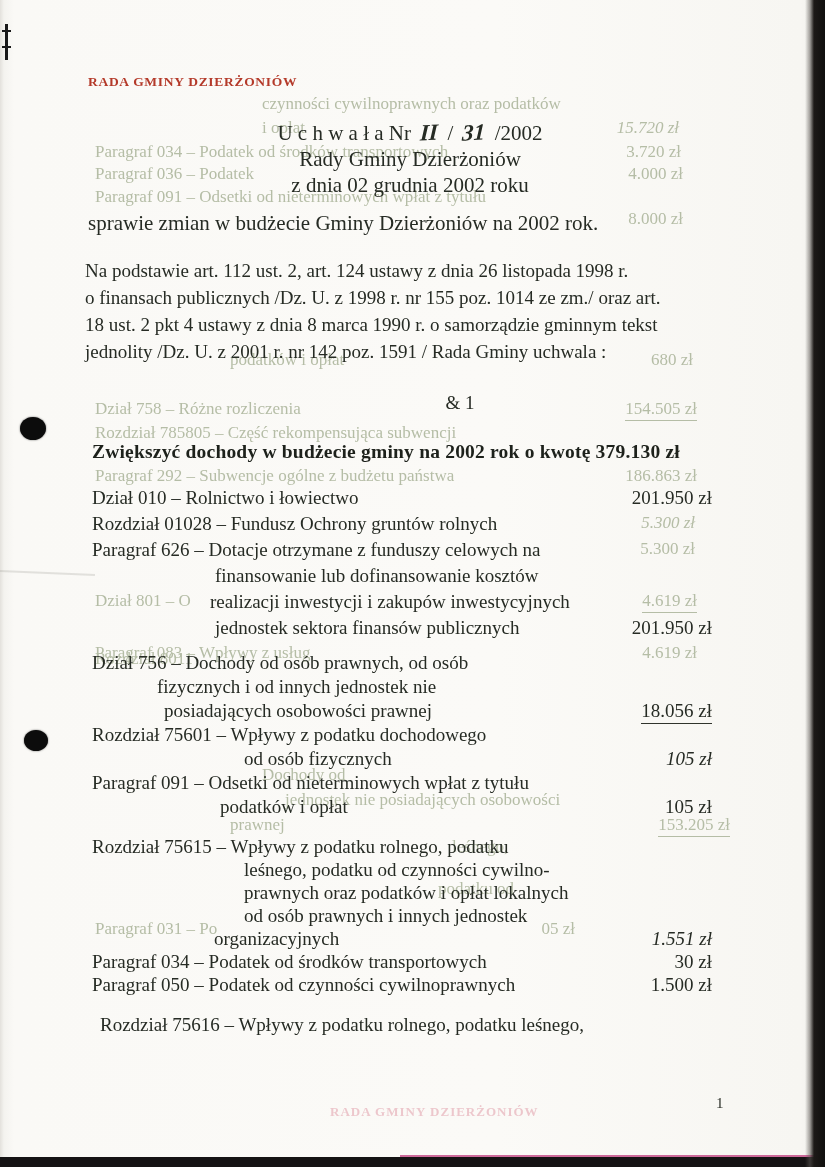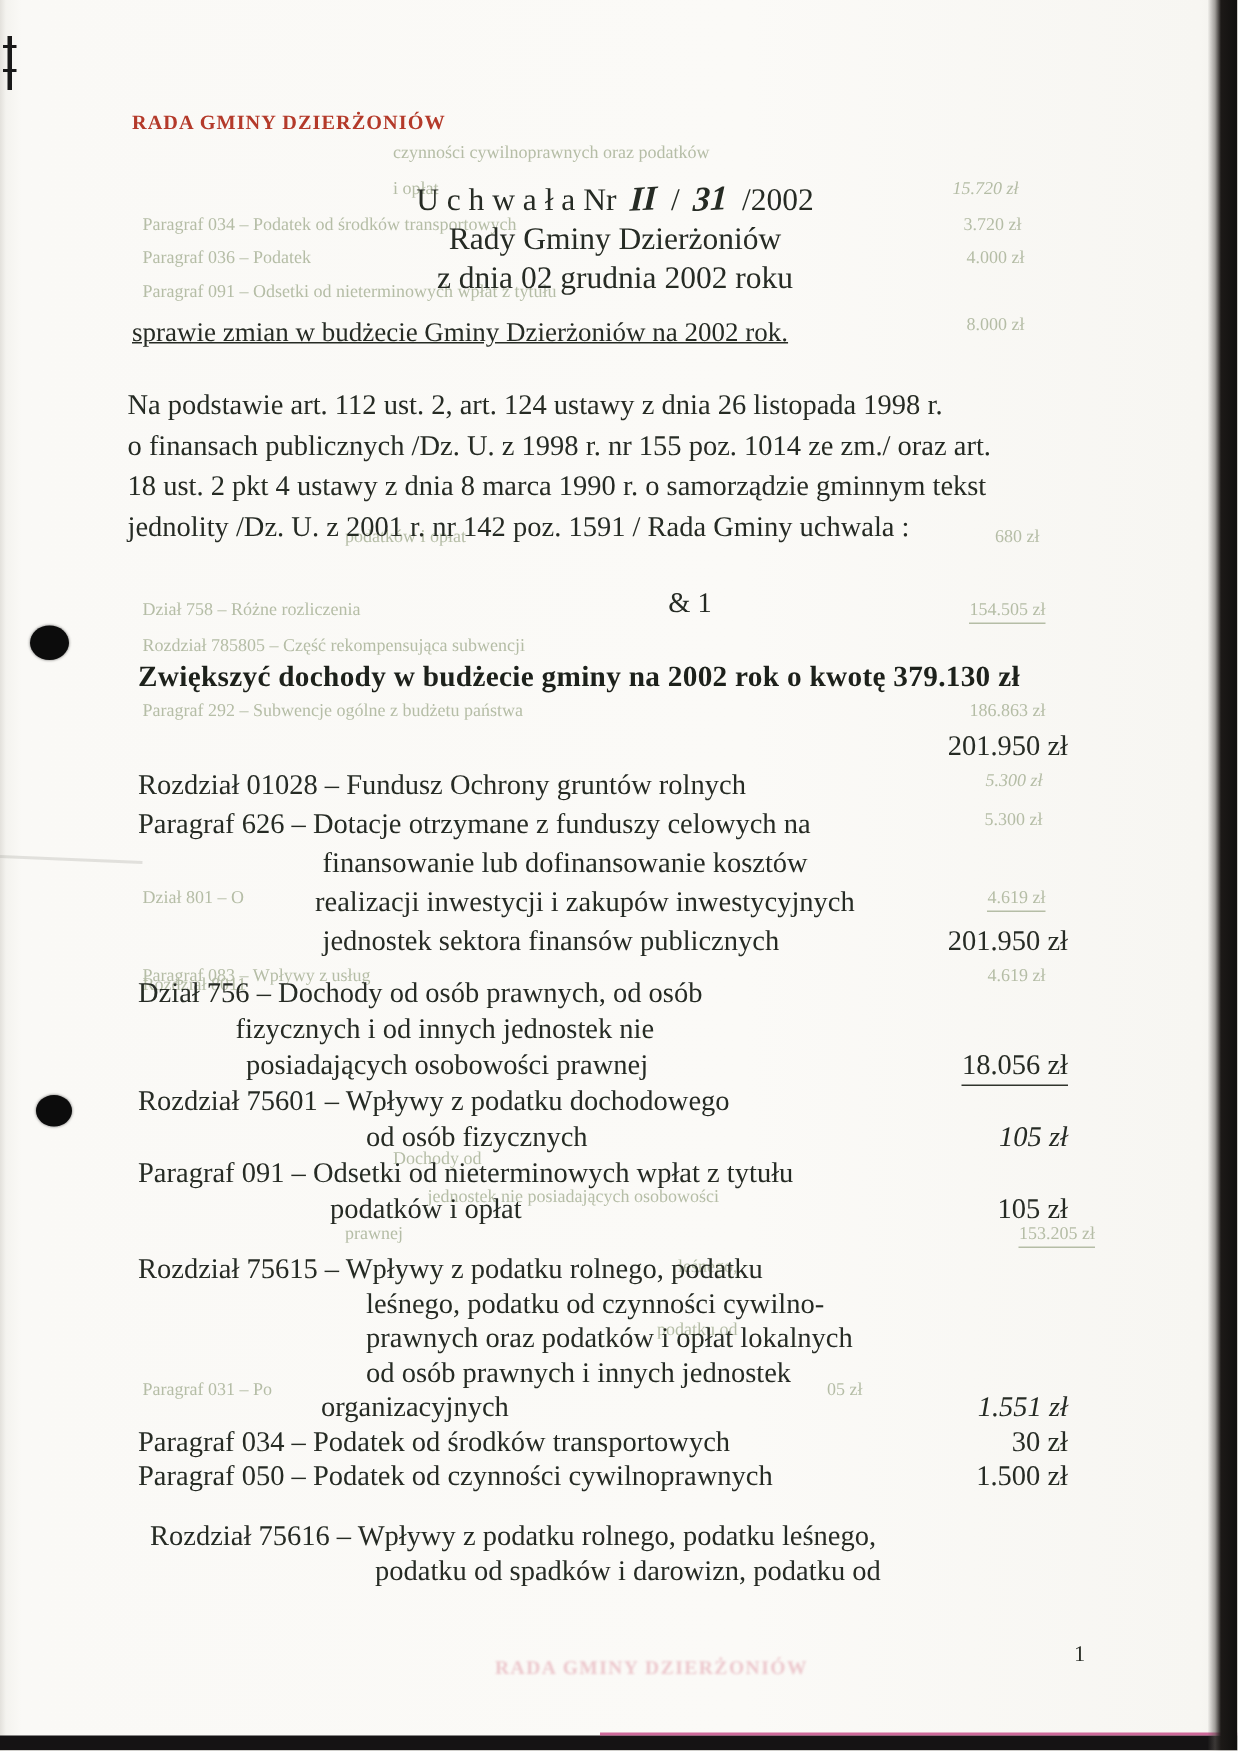--- a/index.html
+++ b/index.html
@@ -3,36 +3,36 @@
 <meta charset="utf-8">
 <style>
   html,body{margin:0;padding:0;background:#e9e7e2;}
   .page{
     position:relative;width:825px;height:1167px;overflow:hidden;
     background:linear-gradient(90deg,#e3e1dc 0px,#f4f3ef 4px,#faf9f6 14px,#fbfaf7 60%,#f7f6f2 97%,#efeeea 100%);
     font-family:"Liberation Serif","DejaVu Serif",serif;
     color:#262b24;
   }
   .ghost-layer{position:absolute;inset:0;z-index:1;}
-  .ghost-line{position:absolute;left:0;right:0;height:24px;color:#b5bda6;font-size:12px;white-space:nowrap;}
+  .ghost-line{position:absolute;left:0;right:0;height:24px;color:#b5bda6;font-size:17px;white-space:nowrap;}
   .ghost-line .i{font-style:italic;}
   .ghost-line .u{border-bottom:1.5px solid #b5bda6;padding-bottom:1px;}
   .ghost-line.gbold{font-weight:700;color:#aab495;}
   .main{position:absolute;inset:0;z-index:2;}
   .letterhead{position:absolute;left:88px;top:74px;font-size:13.5px;font-weight:700;letter-spacing:.7px;color:#b43a2a;}
   .pen-mark{position:absolute;left:5px;top:24px;width:3px;height:36px;background:#191919;}
   .pen-tick1{position:absolute;left:2px;top:30px;width:9px;height:2px;background:#191919;}
   .pen-tick2{position:absolute;left:2px;top:46px;width:9px;height:2px;background:#191919;}
   .hole{position:absolute;background:#0c0c0c;border-radius:50%;box-shadow:0 0 2px rgba(0,0,0,.6);}
   .hole-1{left:20px;top:417px;width:26px;height:23px;}
   .hole-2{left:24px;top:730px;width:24px;height:21px;}
   .title-block{position:absolute;left:170px;top:120px;width:480px;text-align:center;font-size:21px;line-height:26px;}
   .title-block .t1{white-space:nowrap;}
   .hand{display:inline-block;font-style:italic;font-weight:600;font-size:23px;transform:rotate(-3deg) skewX(-6deg);margin:0 4px;}
-  .subject{position:absolute;left:88px;top:211px;font-size:18px;text-decoration:underline;}
+  .subject{position:absolute;left:88px;top:211px;font-size:21px;}
   .legal{position:absolute;left:85px;top:257px;font-size:19px;line-height:27px;width:660px;}
   .section-mark{position:absolute;left:200px;top:392px;width:520px;text-align:center;font-size:19px;}
   .heading{position:absolute;left:92px;top:441px;font-size:19.5px;font-weight:700;letter-spacing:.2px;color:#1d211b;white-space:nowrap;}
   .block{position:absolute;left:92px;right:113px;font-size:19px;}
   .block .line{position:relative;height:var(--lh);white-space:nowrap;}
   .block .txt{display:inline-block;}
   .block .amt{position:absolute;right:0;top:0;}
   .block .amt.u{border-bottom:1.5px solid #30342c;padding-bottom:1px;}
   .block .amt.i{font-style:italic;}
   .b0{top:487px;--lh:26px;}
@@ -157,21 +157,21 @@
         <div>o finansach publicznych /Dz. U. z 1998 r. nr 155 poz. 1014 ze zm./ oraz art.</div>
         <div>18  ust. 2 pkt  4 ustawy z dnia 8 marca 1990 r. o samorządzie gminnym tekst</div>
         <div>jednolity  /Dz. U. z 2001 r. nr 142 poz. 1591 / Rada Gminy uchwala :</div>
       </div>
 
     <div class="section-mark">&amp; 1</div>
 
     <div class="heading">Zwiększyć dochody w budżecie gminy na 2002 rok o kwotę  379.130 zł</div>
 
     <div class="block b0">
-        <div class="line"><span class="amt ">201.950 zł</span></div>
+        <div class="line"><span class="txt">Dział 010 – Rolnictwo i łowiectwo</span><span class="amt ">201.950 zł</span></div>
         <div class="line"><span class="txt">Rozdział 01028 – Fundusz Ochrony gruntów rolnych</span></div>
         <div class="line"><span class="txt">Paragraf 626 – Dotacje otrzymane z funduszy celowych  na</span></div>
         <div class="line"><span class="txt" style="margin-left: 123px;">finansowanie  lub dofinansowanie  kosztów</span></div>
         <div class="line"><span class="txt" style="margin-left: 118px;">realizacji inwestycji i zakupów inwestycyjnych</span></div>
         <div class="line"><span class="txt" style="margin-left: 123px;">jednostek sektora finansów publicznych</span><span class="amt ">201.950 zł</span></div>
       </div>
     <div class="block b1">
         <div class="line"><span class="txt">Dział 756 – Dochody od osób prawnych, od osób</span></div>
         <div class="line"><span class="txt" style="margin-left: 65px;">fizycznych i od innych jednostek nie</span></div>
         <div class="line"><span class="txt" style="margin-left: 72px;">posiadających osobowości prawnej</span><span class="amt u">18.056 zł</span></div>
@@ -184,21 +184,20 @@
         <div class="line"><span class="txt">Rozdział  75615 – Wpływy z podatku rolnego, podatku</span></div>
         <div class="line"><span class="txt" style="margin-left: 152px;">leśnego, podatku od czynności cywilno-</span></div>
         <div class="line"><span class="txt" style="margin-left: 152px;">prawnych oraz podatków i opłat lokalnych</span></div>
         <div class="line"><span class="txt" style="margin-left: 152px;">od osób prawnych i innych jednostek</span></div>
         <div class="line"><span class="txt" style="margin-left: 122px;">organizacyjnych</span><span class="amt i">1.551 zł</span></div>
         <div class="line"><span class="txt">Paragraf 034 – Podatek od środków transportowych</span><span class="amt ">30 zł</span></div>
         <div class="line"><span class="txt">Paragraf 050 – Podatek od czynności cywilnoprawnych</span><span class="amt ">1.500 zł</span></div>
       </div>
     <div class="block b3">
         <div class="line"><span class="txt" style="margin-left: 8px;">Rozdział 75616 – Wpływy z podatku rolnego, podatku leśnego,</span></div>
-        <div class="line"><span class="txt" style="margin-left: 158px;">podatku od spadków i darowizn, podatku  od</span></div>
       </div>
 
     <div class="page-number">1</div>
     <div class="bottom-ghost">RADA GMINY DZIERŻONIÓW</div>
   </div>
 
   <div class="right-band"></div>
   <div class="bottom-band"></div>
   <div class="magenta-line"></div>
 </div>

